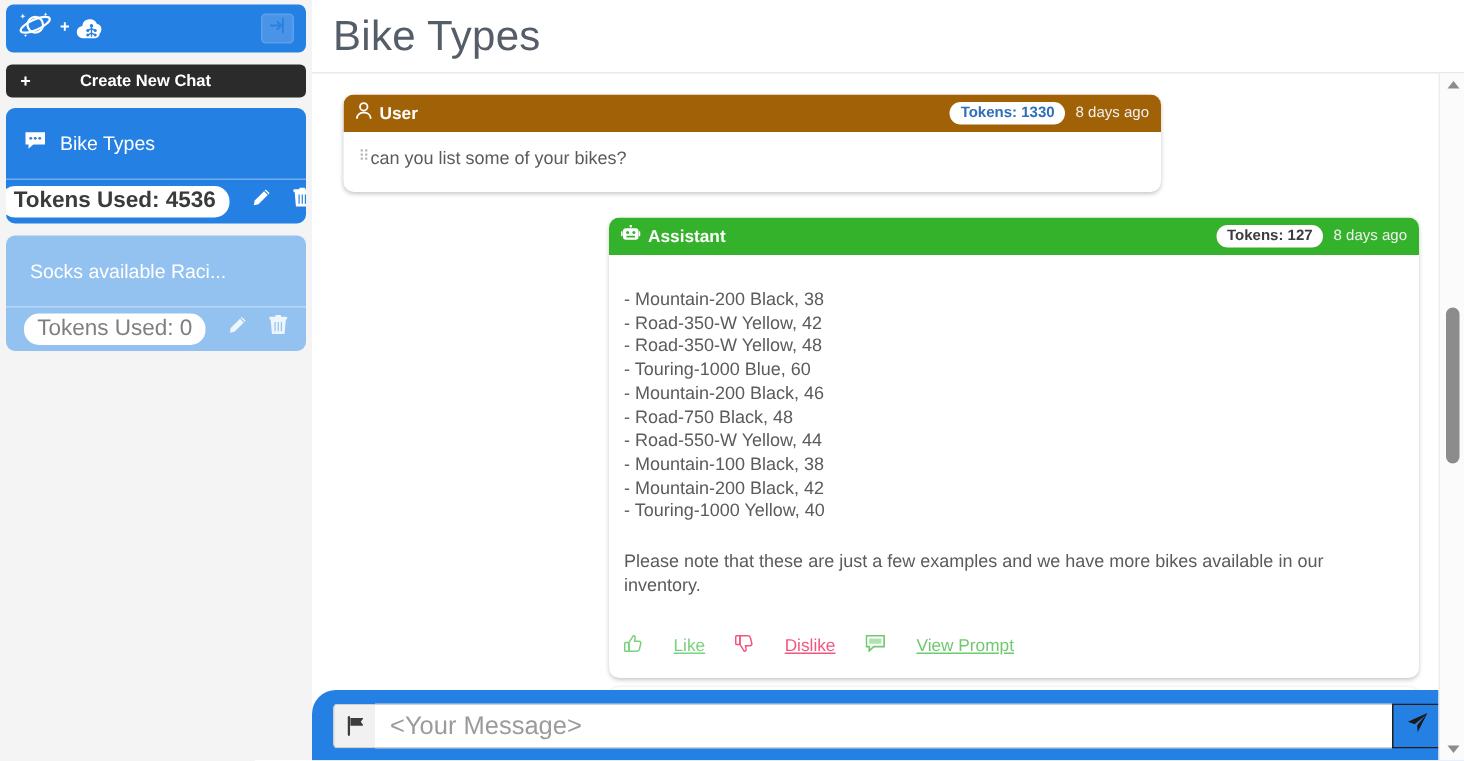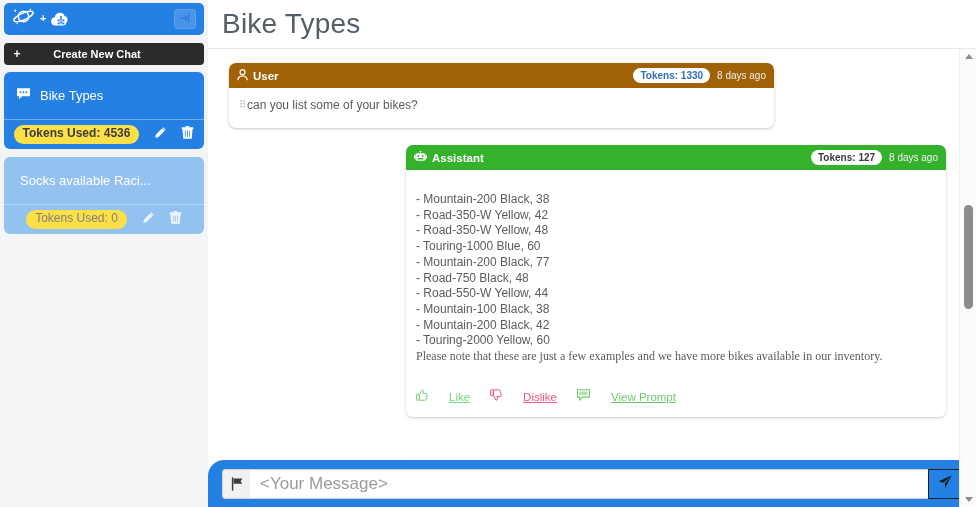--- a/index.html
+++ b/index.html
@@ -105,23 +105,23 @@
   .chat-card.inactive .cc-title { color: #ffffff; padding-left: 16px; }
   .cc-footer {
     height: 30px;
     border-top: 1px solid rgba(255,255,255,0.35);
     display: flex;
     align-items: center;
     justify-content: center;
     gap: 14px;
   }
   .cc-pill {
-    background: #fde047;
+    background: #ffffff;
     border-radius: 10px;
-    font-size: 12px;
+    font-size: 15px;
     font-weight: 700;
     color: #3b3b3b;
     padding: 2px 9px 3px 9px;
     line-height: 1.1;
     white-space: nowrap;
   }
   .chat-card.inactive .cc-pill { color: #7f7f7f; font-weight: 400; }
   .icon-btn { cursor: pointer; display: flex; align-items: center; justify-content: center; }
   .chat-card.inactive .icon-btn svg { opacity: 0.85; }
 
@@ -200,21 +200,21 @@
     display: inline-block;
     width: 5px;
     color: #b9b9b9;
     font-size: 10px;
     vertical-align: top;
     margin-right: 3px;
     letter-spacing: -1px;
   }
   .bike-list { margin: 13px 0 0 0; }
   .bike-list .li { line-height: 1.31; }
-  .note { margin-top: 0; font-family: Liberation Serif, serif; }
+  .note { margin-top: 18px; }
 
   .actions {
     margin-top: 24px;
     display: flex;
     align-items: center;
     gap: 20px;
     font-size: 11.5px;
   }
   .act {
     display: flex;
@@ -493,26 +493,26 @@
             <span class="tok-pill">Tokens: 127</span>
             <span class="ago">8 days ago</span>
           </span>
         </div>
         <div class="bub-body">
           <div class="bike-list">
             <div class="li">- Mountain-200 Black, 38</div>
             <div class="li">- Road-350-W Yellow, 42</div>
             <div class="li">- Road-350-W Yellow, 48</div>
             <div class="li">- Touring-1000 Blue, 60</div>
-            <div class="li">- Mountain-200 Black, 77</div>
+            <div class="li">- Mountain-200 Black, 46</div>
             <div class="li">- Road-750 Black, 48</div>
             <div class="li">- Road-550-W Yellow, 44</div>
             <div class="li">- Mountain-100 Black, 38</div>
             <div class="li">- Mountain-200 Black, 42</div>
-            <div class="li">- Touring-2000 Yellow, 60</div>
+            <div class="li">- Touring-1000 Yellow, 40</div>
           </div>
           <div class="note">Please note that these are just a few examples and we have more bikes available in our inventory.</div>
 
           <div class="actions">
             <span class="act like">
               <span>
                 <svg width="12" height="12" viewBox="0 0 12 12">
                   <path d="M3.4 11.2V5.3L6.2 0.8c.9 0 1.4.7 1.2 1.6L7.0 4.5h3.0c.9 0 1.4.7 1.2 1.5l-.9 3.8c-.15.8-.7 1.4-1.5 1.4z" fill="none" stroke="#7ad17f" stroke-width="1"></path>
                   <rect x="0.5" y="5.3" width="2.7" height="5.9" rx="0.6" fill="none" stroke="#7ad17f" stroke-width="1"></rect>
                 </svg>

